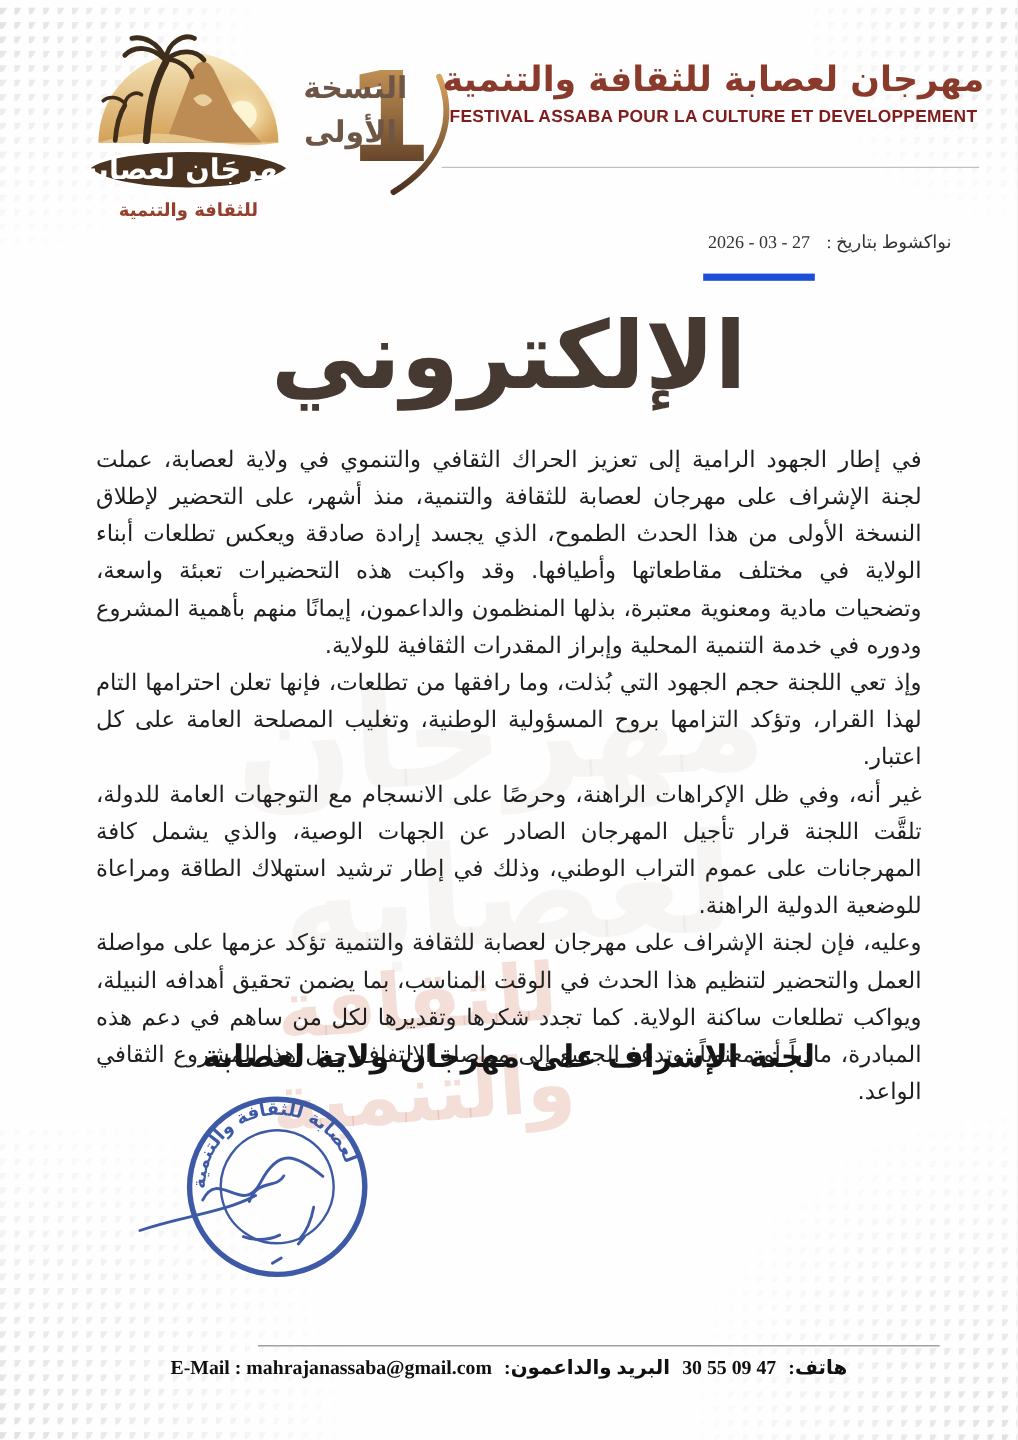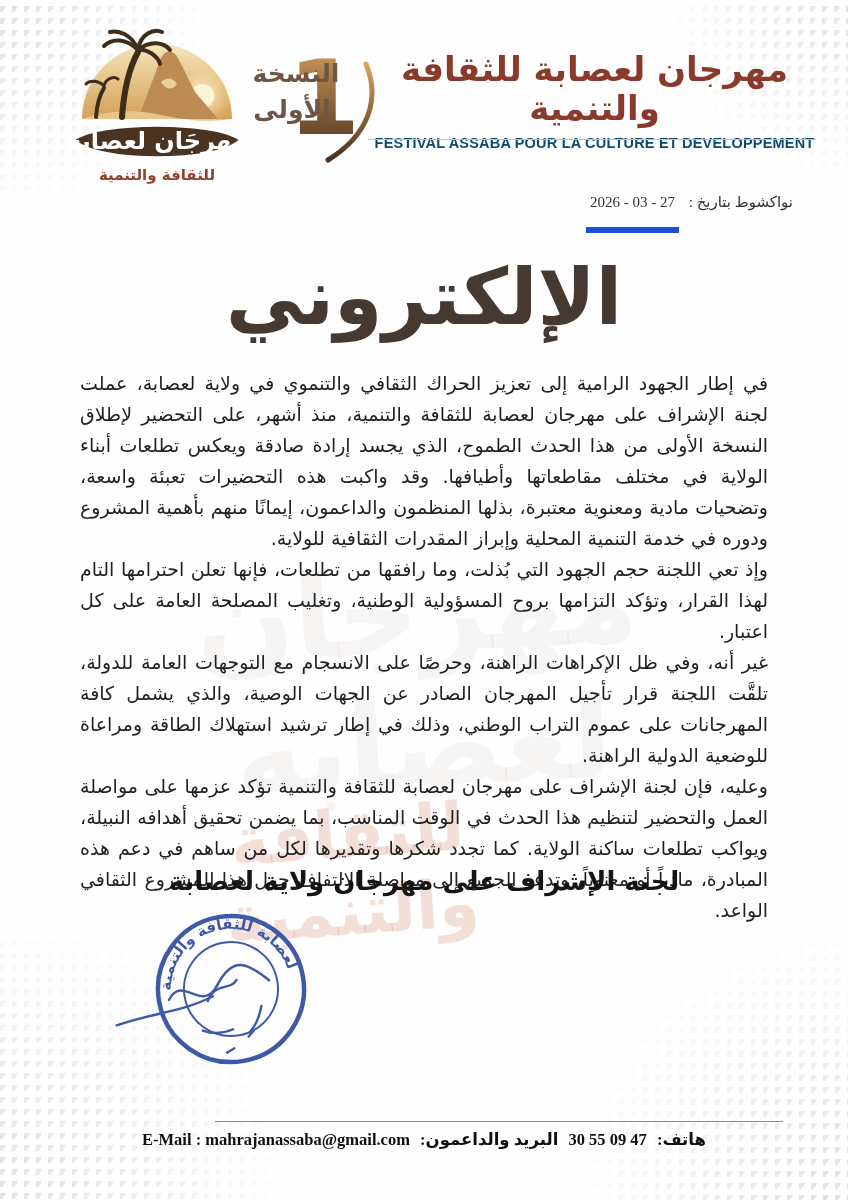--- a/index.html
+++ b/index.html
@@ -24,23 +24,23 @@
     -webkit-mask-image:radial-gradient(circle at 0 100%, rgba(0,0,0,.9), transparent 74%);
     mask-image:radial-gradient(circle at 0 100%, rgba(0,0,0,.9), transparent 74%);}
   .tri.br{right:0;bottom:0;width:265px;height:275px;
     -webkit-mask-image:radial-gradient(circle at 100% 100%, rgba(0,0,0,.9), transparent 74%);
     mask-image:radial-gradient(circle at 100% 100%, rgba(0,0,0,.9), transparent 74%);}
 
   
   .logo{position:absolute;left:66px;top:22px;width:182px;height:165px;}
   .badge{position:absolute;left:254px;top:36px;width:130px;height:134px;}
   .titles{position:absolute;right:26px;top:50px;width:455px;text-align:center;}
-  .title-ar{font-size:34px;font-weight:bold;color:#8a3a2b;direction:rtl;line-height:1.15;}
+  .title-ar{font-size:29px;font-weight:bold;color:#8a3a2b;direction:rtl;line-height:1.15;}
   .title-fr{font-family:"Liberation Sans",sans-serif;font-size:14.5px;font-weight:bold;
-            color:#0c4a6e;letter-spacing:.2px;margin-top:7px;}
+            color:#7f1d1d;letter-spacing:.2px;margin-top:7px;}
   .hdr-line{position:absolute;left:368px;top:139px;width:448px;height:1px;background:#c2bfbf;}
 
   
   .dateline{position:absolute;top:193px;right:55px;direction:rtl;font-size:15px;color:#333;
             font-family:"Liberation Serif","DejaVu Sans",serif;}
   .dateline .dt{border-bottom:6px solid #1d4ed8;padding:0 4px 17px 4px;margin-right:6px;}
 
   
   .stmt-title{position:absolute;top:252px;left:0;width:100%;text-align:center;direction:rtl;
               font-size:78px;font-weight:bold;color:#453931;}

